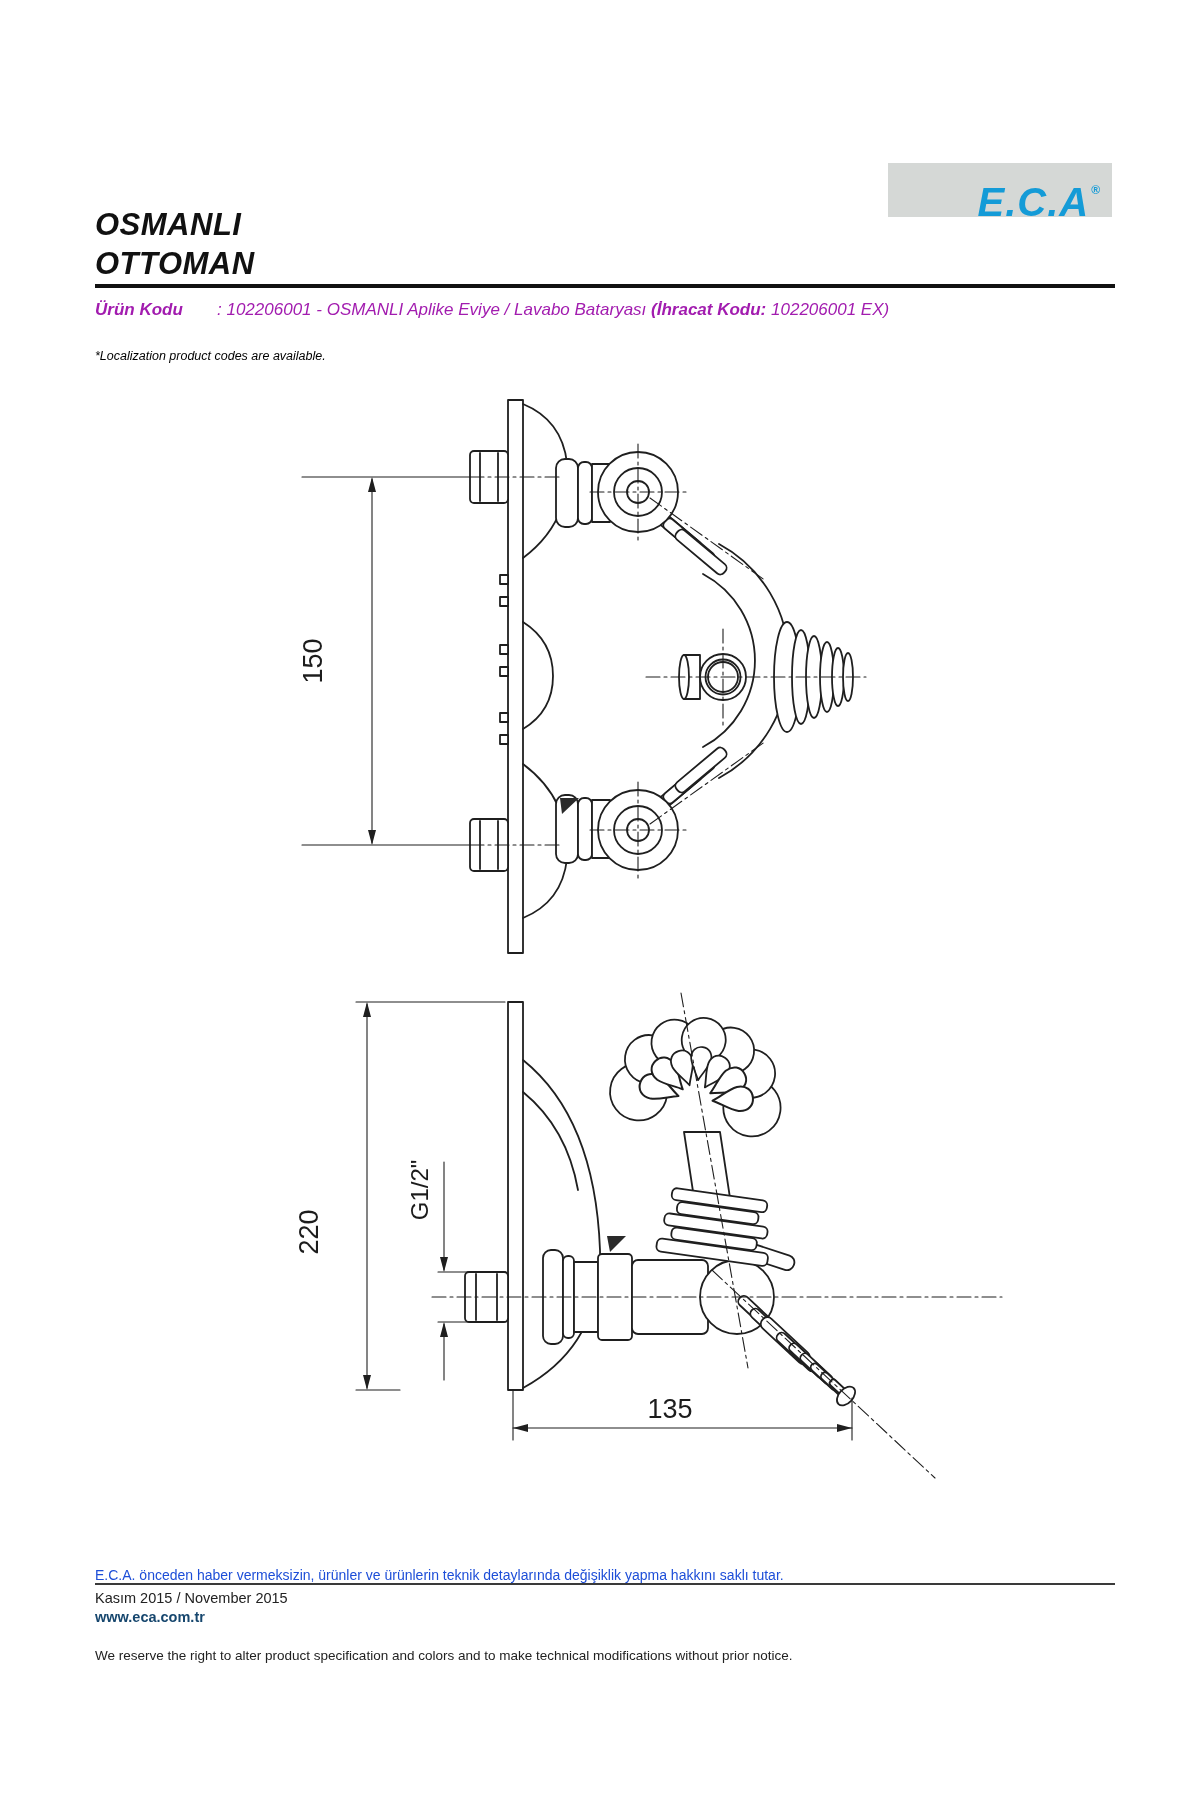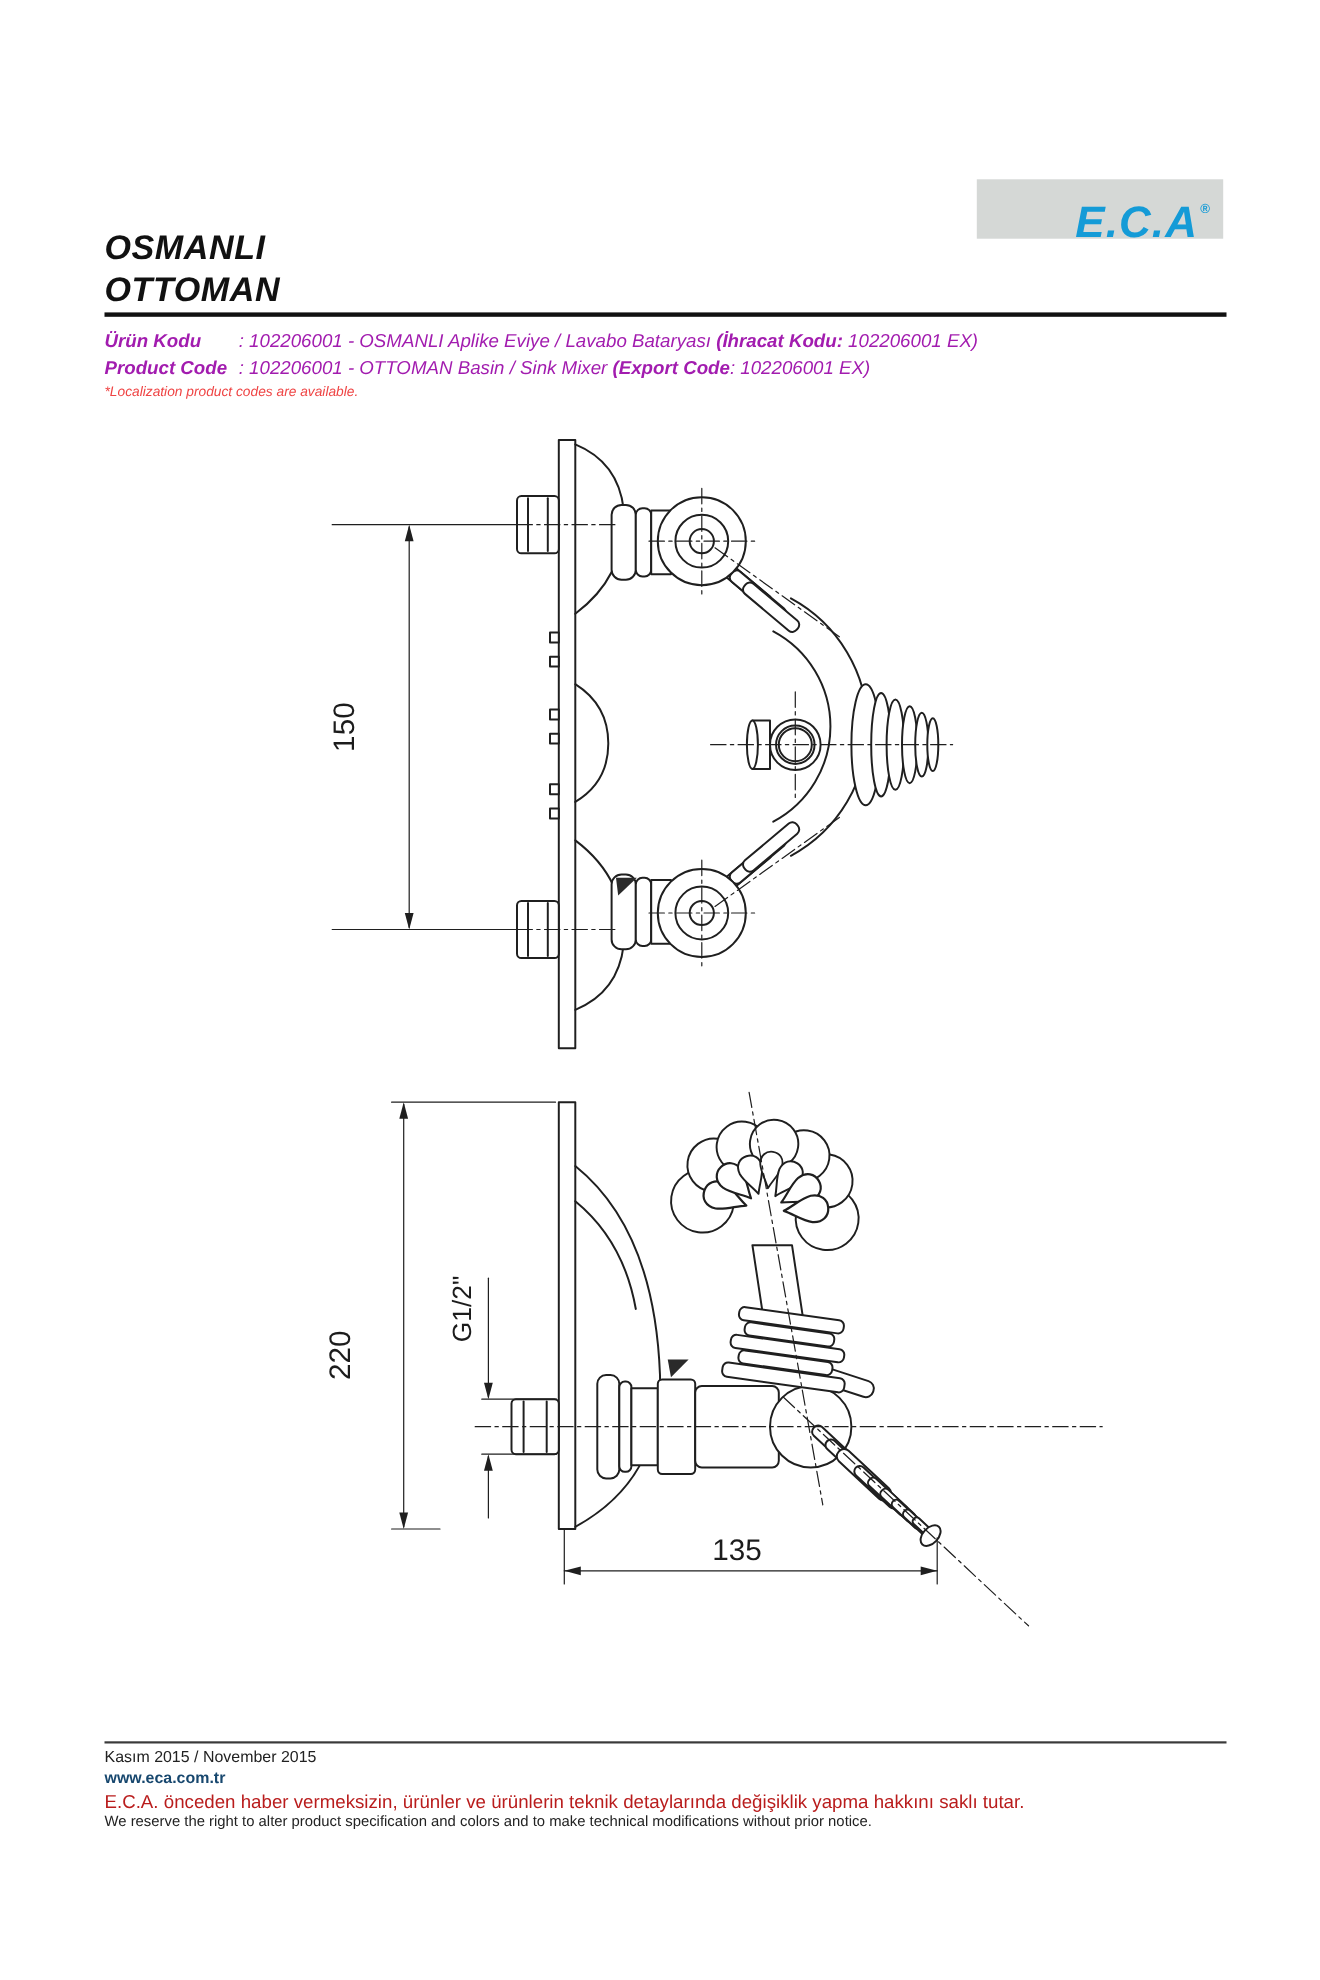--- a/index.html
+++ b/index.html
@@ -11,26 +11,26 @@
   .eca-box{position:absolute;left:888px;top:163px;width:224px;height:54px;background:#d5d8d6;
            display:flex;align-items:center;justify-content:flex-end;padding-right:12px;box-sizing:border-box;}
   .eca-text{font-style:italic;font-weight:900;font-size:40px;color:#149bd7;letter-spacing:1px;
             font-family:"Liberation Sans",sans-serif;margin-top:24px;}
   .eca-reg{font-size:12px;color:#149bd7;font-weight:bold;vertical-align:super;margin-left:2px;font-style:normal;}
   .rule-top{position:absolute;left:95px;top:284px;width:1020px;height:4px;background:#111;}
   
   .pline{position:absolute;left:95px;font-style:italic;font-size:17px;color:#a21caf;white-space:nowrap;}
   .pline .lbl{display:inline-block;min-width:122px;font-weight:bold;}
   .pline b{font-weight:bold;}
-  .pnote{position:absolute;left:95px;font-style:italic;font-size:12.5px;color:#ef4444;}
+  .pnote{position:absolute;left:95px;font-style:italic;font-size:12.5px;color:#000000;}
   
   .rule-bot{position:absolute;left:95px;top:1583px;width:1020px;height:2px;background:#3a3a3a;}
   .f-date{position:absolute;left:95px;top:1590px;font-size:14.5px;color:#222;}
   .f-web{position:absolute;left:95px;top:1609px;font-size:14.5px;font-weight:bold;color:#17476e;}
-  .f-tr{position:absolute;left:95px;top:1629px;font-size:17px;color:#b91c1c;}
+  .f-tr{position:absolute;left:95px;top:1567px;font-size:14px;color:#1d4ed8;}
   .f-en{position:absolute;left:95px;top:1648px;font-size:13.5px;color:#222;text-align:center;}
   .elginkan{position:absolute;left:900px;top:1598px;display:flex;align-items:flex-start;}
   .ebars{display:flex;flex-direction:column;margin-top:10px;margin-right:10px;}
   .ebar{width:26px;height:7px;margin-bottom:3px;transform:skewX(-14deg);}
   .ebar1{background:#a9c7de;margin-left:6px;}
   .ebar2{background:#cf312b;margin-left:3px;}
   .ebar3{background:#1a5897;}
   .etext{font-style:italic;font-weight:bold;font-size:42px;color:#17568f;letter-spacing:0px;}
   svg{position:absolute;left:0;top:0;}
   svg text{font-family:"Liberation Sans",sans-serif;fill:#1c1c1c;}
@@ -48,23 +48,20 @@
   <div class="eca-box">
     <span class="eca-text">E.C.A</span>
     <span class="eca-reg">®</span>
   </div>
 
   <div class="rule-top"></div>
 
   <div class="pline" style="top:300px;">
     <span class="lbl">Ürün Kodu</span><span>: </span><span>102206001 - OSMANLI Aplike Eviye / Lavabo Bataryası </span><b>(İhracat Kodu:</b><span> 102206001 EX)</span>
   </div>
-  <div class="pline" style="top:325px;">
-    <span class="lbl">Product Code</span><span>: </span><span>102206001 - OTTOMAN Basin / Sink Mixer </span><b>(Export Code</b><span>: 102206001 EX)</span>
-  </div>
   <div class="pnote" style="top:349px;">*Localization product codes are available.</div>
 
   <svg width="1200" height="1800" viewBox="0 0 1200 1800">
     <g stroke="#1f1f1f" stroke-width="1.8" fill="none" stroke-linecap="round" stroke-linejoin="round">
 
       <rect x="508" y="400" width="15" height="553" fill="#ffffff"></rect>
 
       <rect x="500" y="575" width="8" height="9" fill="#ffffff"></rect>
       <rect x="500" y="597" width="8" height="9" fill="#ffffff"></rect>
       <rect x="500" y="645" width="8" height="9" fill="#ffffff"></rect>

